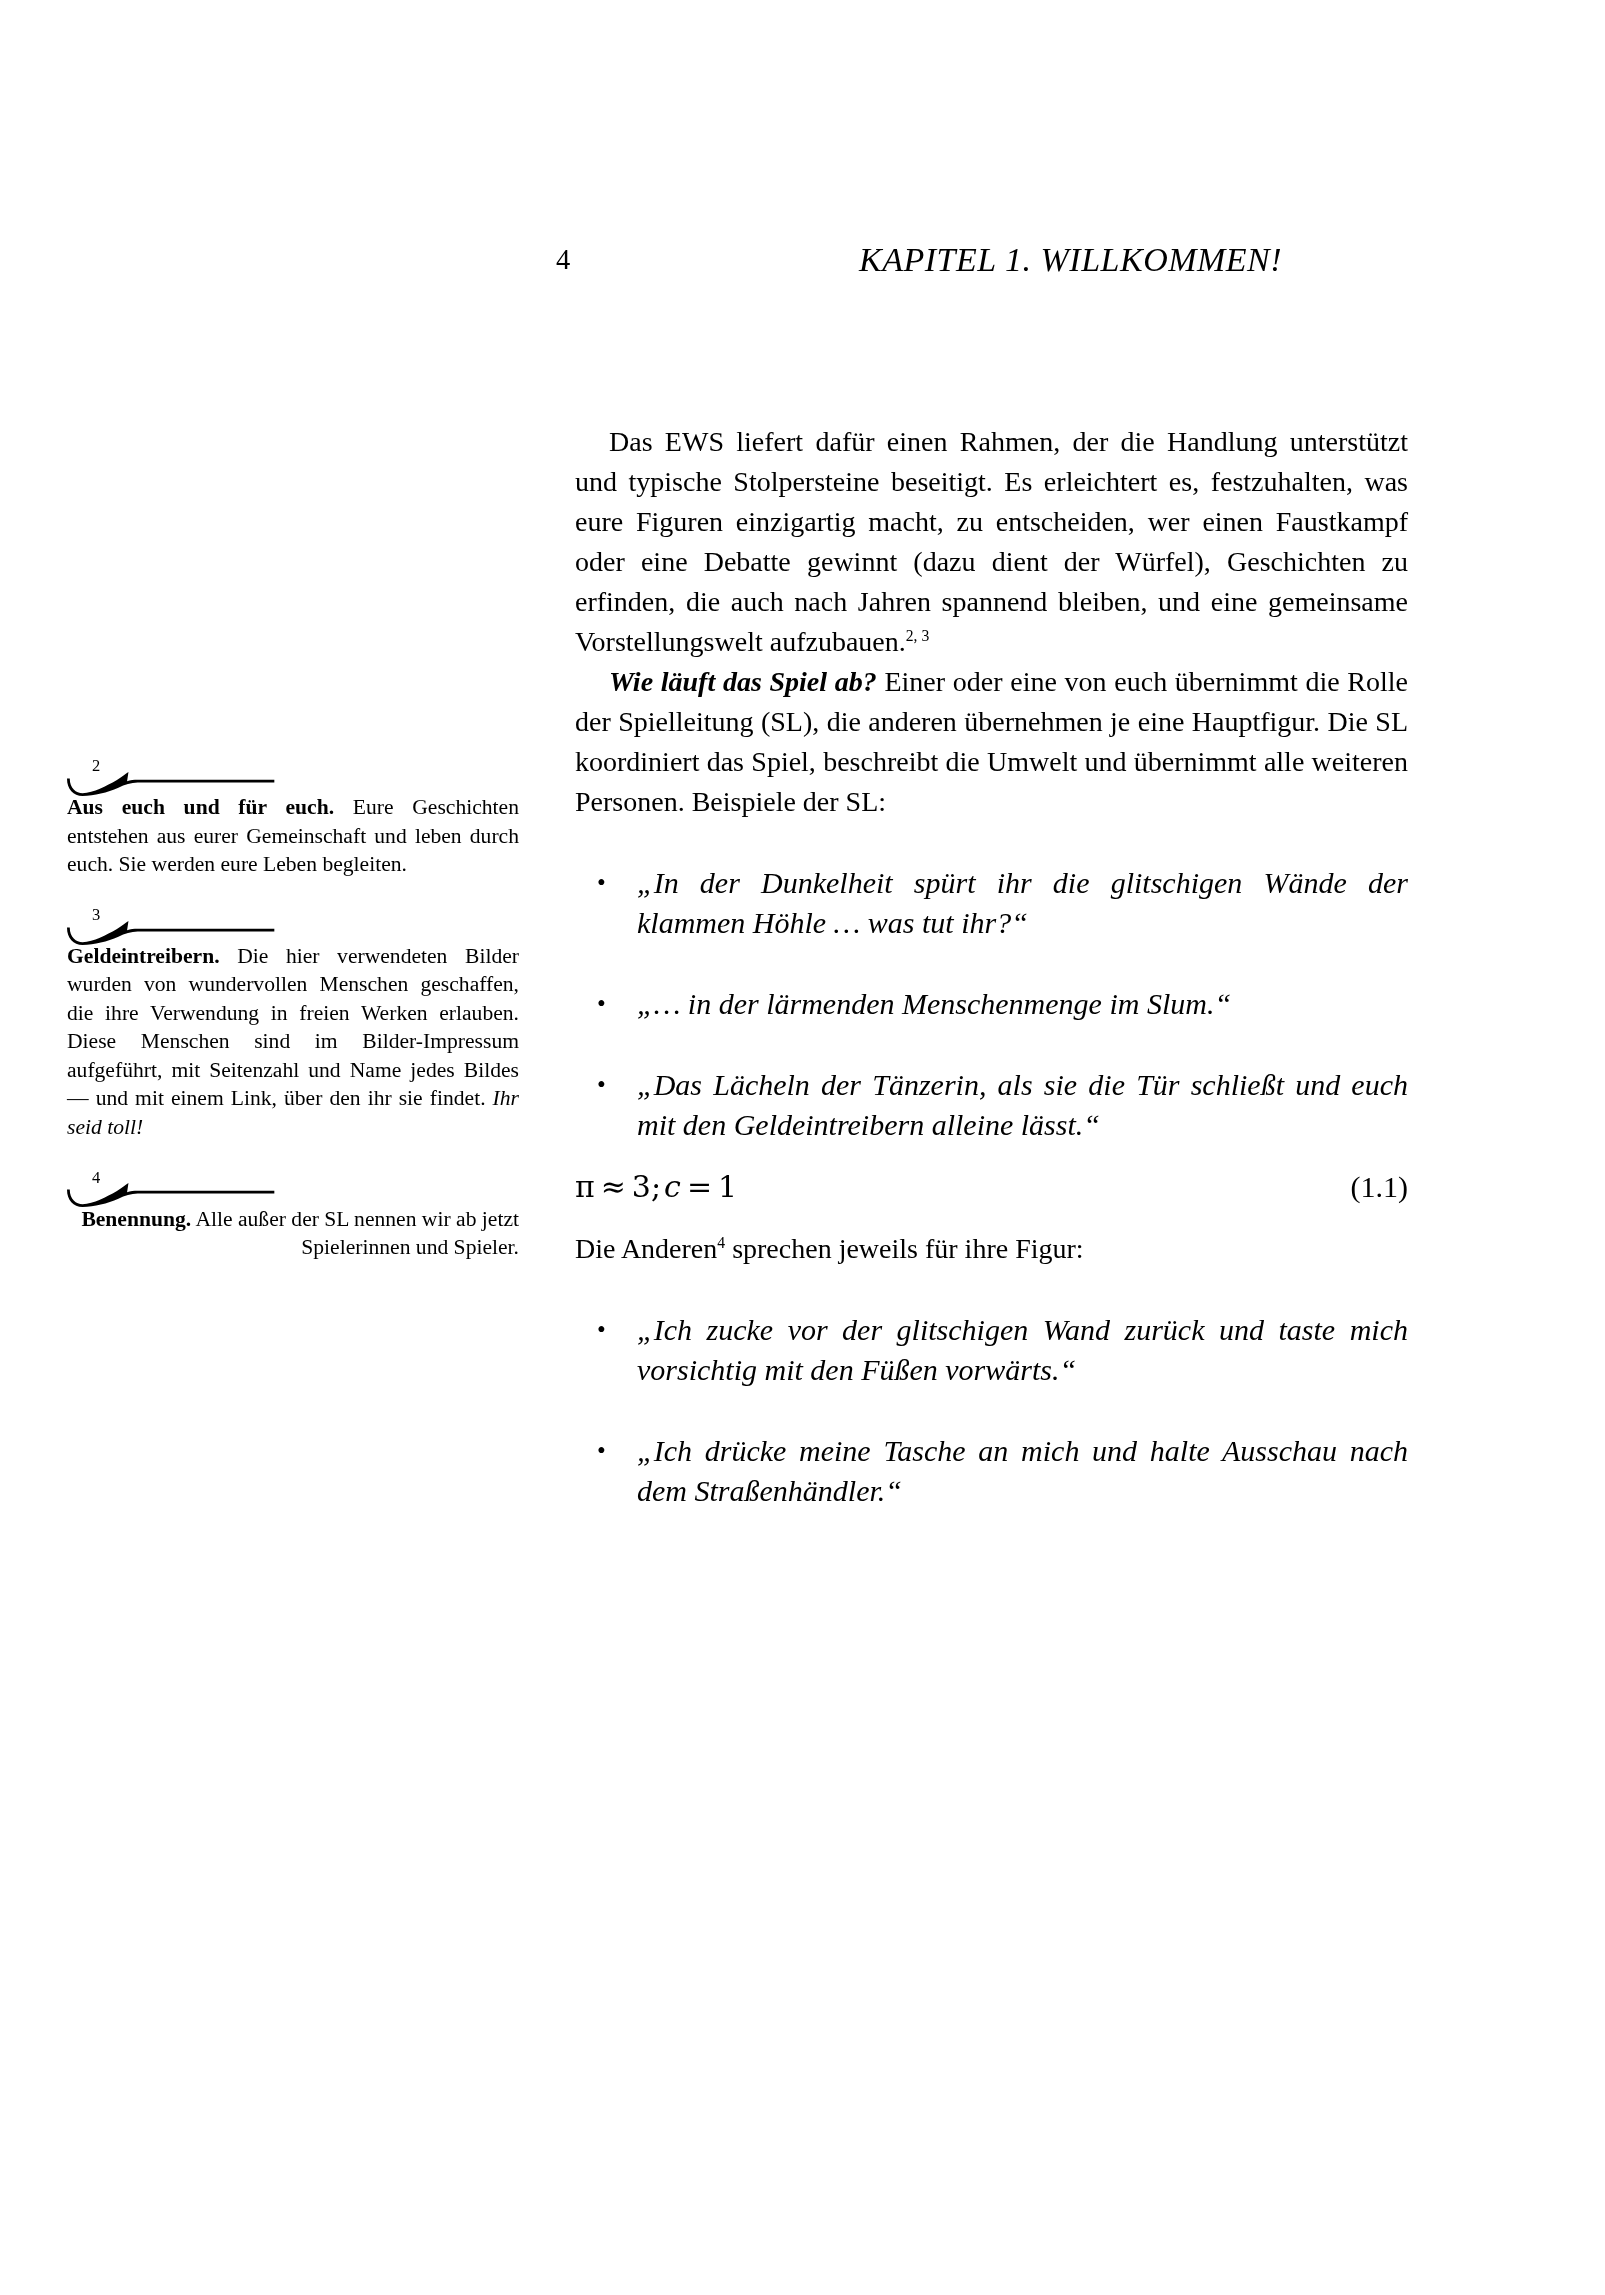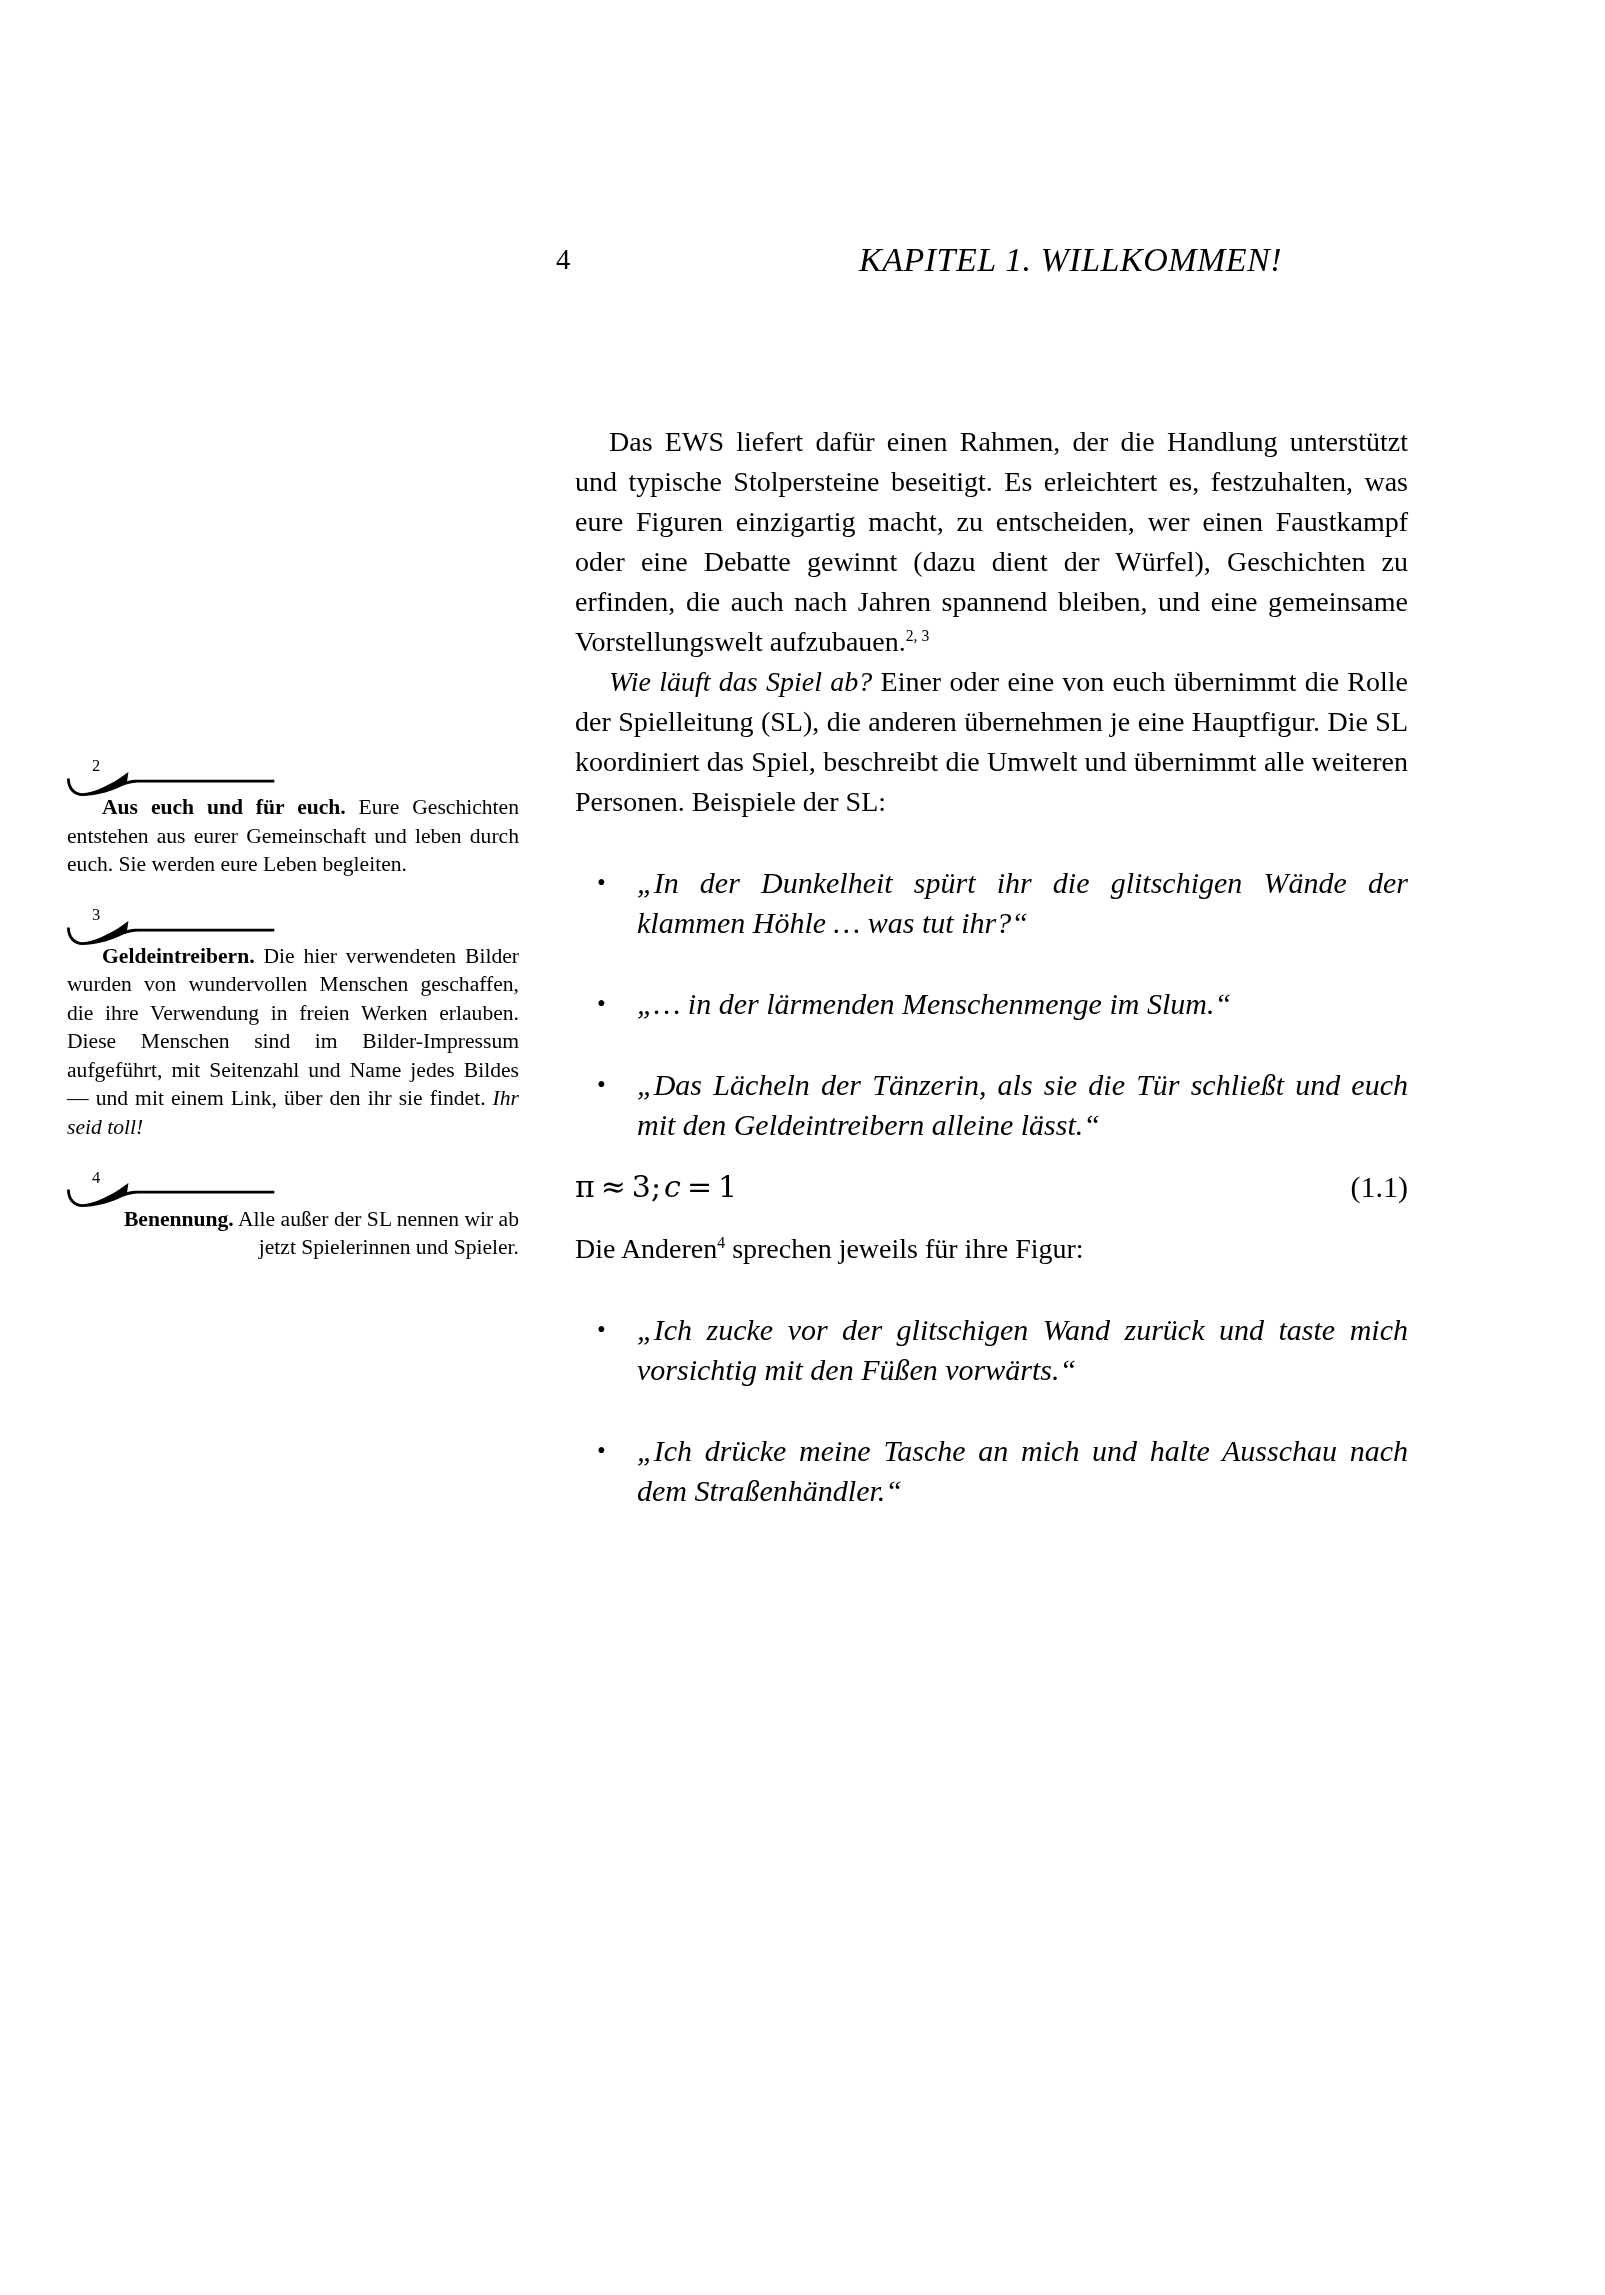--- a/index.html
+++ b/index.html
@@ -73,40 +73,40 @@
   }
 
   .note-body {
     font-size: 21.6px;
     line-height: 28.5px;
     text-align: justify;
     text-justify: inter-word;
     hyphens: manual;
     margin-top: -2.8px;
   }
-  .note-body .b { font-weight: bold; margin-left: 35px; }
+  .note-body .b { font-weight: bold; }
   .note-body .i { font-style: italic; }
   .note-last-loose { text-align: right; }
 
   
   .main-col {
     position: absolute;
     left: 575px;
     top: 422px;
     width: 833px;
   }
   .para {
     font-size: 28px;
     line-height: 40px;
     text-align: justify;
     text-justify: inter-word;
     margin: 0;
   }
   .para.indent { text-indent: 34px; }
-  .lead-bi { font-weight: normal; font-style: italic; }
+  .lead-bi { font-weight: bold; font-style: italic; }
   sup {
     font-size: 0.56em;
     vertical-align: super;
     line-height: 0;
   }
 
   
   .blist {
     list-style: none;
     margin: 12px 0 11px 0;

